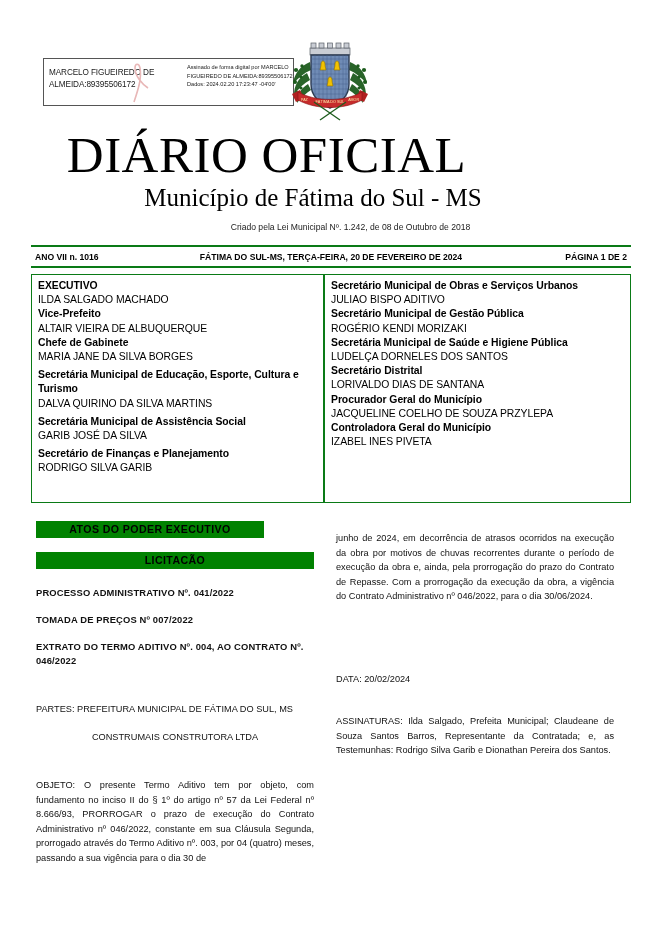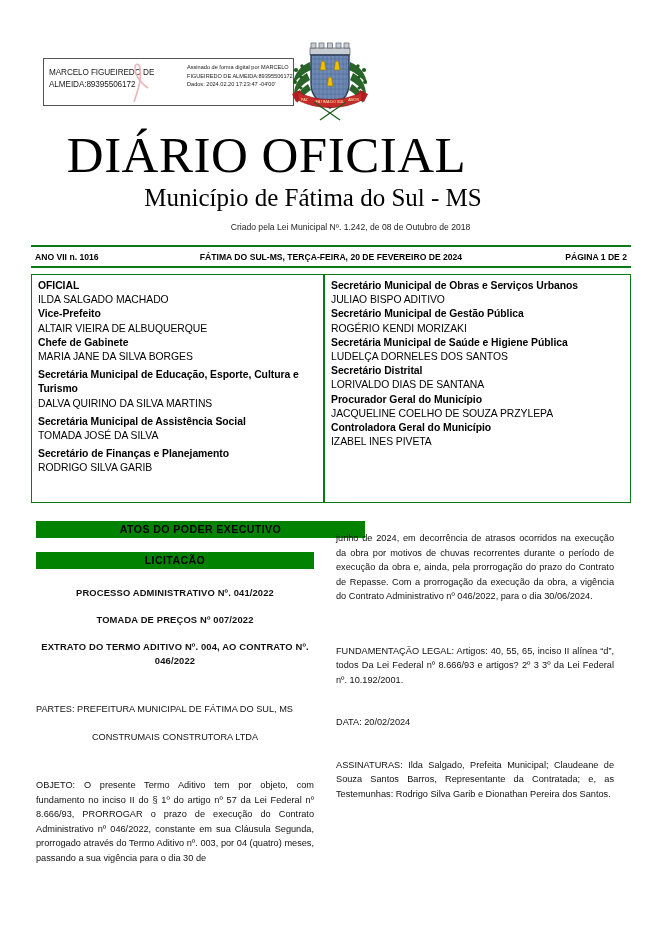--- a/index.html
+++ b/index.html
@@ -175,21 +175,21 @@
     background: #018201;
     color: #000000;
     font-size: 10.6px;
     font-weight: bold;
     text-align: center;
     letter-spacing: 0.4px;
   }
   .banner-atos {
     left: 36px;
     top: 521px;
-    width: 329px;
+    width: 228px;
     height: 17px;
     line-height: 17px;
   }
   .banner-lic {
     left: 36px;
     top: 552px;
     width: 278px;
     height: 17px;
     line-height: 17px;
   }
@@ -198,21 +198,21 @@
   .body-col {
     position: absolute;
     font-size: 9.2px;
     line-height: 14.5px;
     color: #111;
   }
   .body-left { left: 36px; top: 586px; width: 278px; }
   .body-right { left: 336px; top: 531px; width: 278px; }
 
   .head-center {
-    text-align: center;
+    text-align: left;
     font-weight: bold;
     font-size: 9.4px;
     line-height: 14px;
     letter-spacing: 0.15px;
   }
   .gap-sm { height: 13px; }
   .gap-md { height: 20px; }
   .gap-lg { height: 28px; }
   .gap-xl { height: 34px; }
 
@@ -305,30 +305,30 @@
     <span class="seg-l">ANO VII n. 1016</span>
     <span class="seg-c">FÁTIMA DO SUL-MS, TERÇA-FEIRA, 20 DE FEVEREIRO DE 2024</span>
     <span class="seg-r">PÁGINA  1 DE 2</span>
   </div>
   <div class="rule-bot"></div>
 
   <div class="officials">
     <div class="divider"></div>
 
     <div class="col col-left">
-      <div class="role">OFICIAL</div>
+      <div class="role">EXECUTIVO</div>
       <div class="person">ILDA SALGADO MACHADO</div>
       <div class="role">Vice-Prefeito</div>
       <div class="person">ALTAIR VIEIRA DE ALBUQUERQUE</div>
       <div class="role">Chefe de Gabinete</div>
       <div class="person">MARIA JANE DA SILVA BORGES</div>
       <div class="role spaced">Secretária Municipal de Educação, Esporte, Cultura e Turismo</div>
       <div class="person">DALVA QUIRINO DA SILVA MARTINS</div>
       <div class="role spaced">Secretária Municipal de Assistência Social</div>
-      <div class="person">TOMADA JOSÉ DA SILVA</div>
+      <div class="person">GARIB JOSÉ DA SILVA</div>
       <div class="role spaced">Secretário de Finanças e Planejamento</div>
       <div class="person">RODRIGO SILVA GARIB</div>
     </div>
 
     <div class="col col-right">
       <div class="role">Secretário Municipal de Obras e Serviços Urbanos</div>
       <div class="person">JULIAO BISPO ADITIVO</div>
       <div class="role">Secretário Municipal de Gestão Pública</div>
       <div class="person">ROGÉRIO KENDI MORIZAKI</div>
       <div class="role">Secretária Municipal de Saúde e Higiene Pública</div>
@@ -356,20 +356,19 @@
     <div class="gap-sm"></div>
     <div class="centerish">CONSTRUMAIS CONSTRUTORA LTDA</div>
     <div class="gap-xl"></div>
     <div class="just">OBJETO: O presente Termo Aditivo tem por objeto, com fundamento no inciso II do § 1º do artigo nº 57 da Lei Federal nº 8.666/93, PRORROGAR o prazo de execução do Contrato Administrativo nº 046/2022, constante em sua Cláusula Segunda, prorrogado através do Termo Aditivo nº. 003, por 04 (quatro) meses, passando a sua vigência para o dia 30 de</div>
   </div>
 
   <div class="body-col body-right">
     <div class="just">junho de 2024, em decorrência de atrasos ocorridos na execução da obra por motivos de chuvas recorrentes durante o período de execução da obra e, ainda, pela prorrogação do prazo do Contrato de Repasse. Com a prorrogação da execução da obra, a vigência do Contrato Administrativo nº 046/2022, para o dia 30/06/2024.</div>
     <div class="gap-md"></div>
     <div class="gap-md"></div>
-    <div class="just">FUNDAMENTAÇÃO LEGAL:     Artigos: 40, 55, 65, inciso II alínea “d”, todos Da Lei Federal nº 8.666/93 e artigos? 2º 3 3º da Lei Federal nº. 10.192/2001.</div>
     <div class="gap-lg"></div>
     <div>DATA:  20/02/2024</div>
     <div class="gap-lg"></div>
     <div class="just">ASSINATURAS:      Ilda  Salgado,  Prefeita Municipal; Claudeane de Souza Santos Barros, Representante da Contratada; e, as Testemunhas: Rodrigo Silva Garib e Dionathan Pereira dos Santos.</div>
   </div>
 
 </div>
 
 </body></html>

